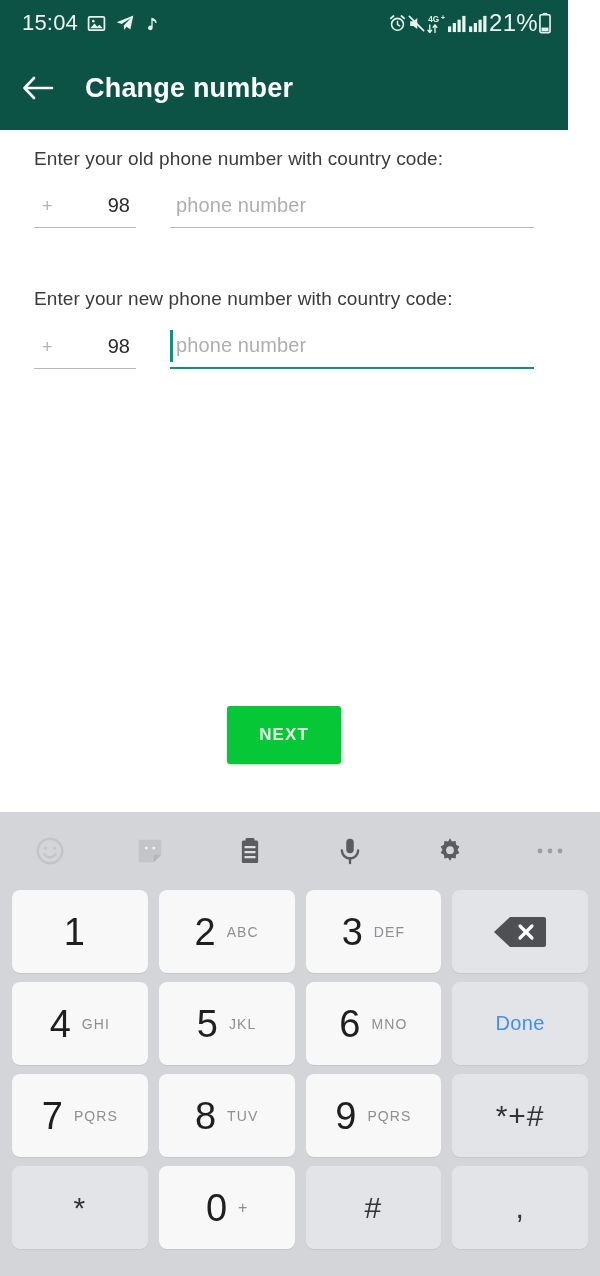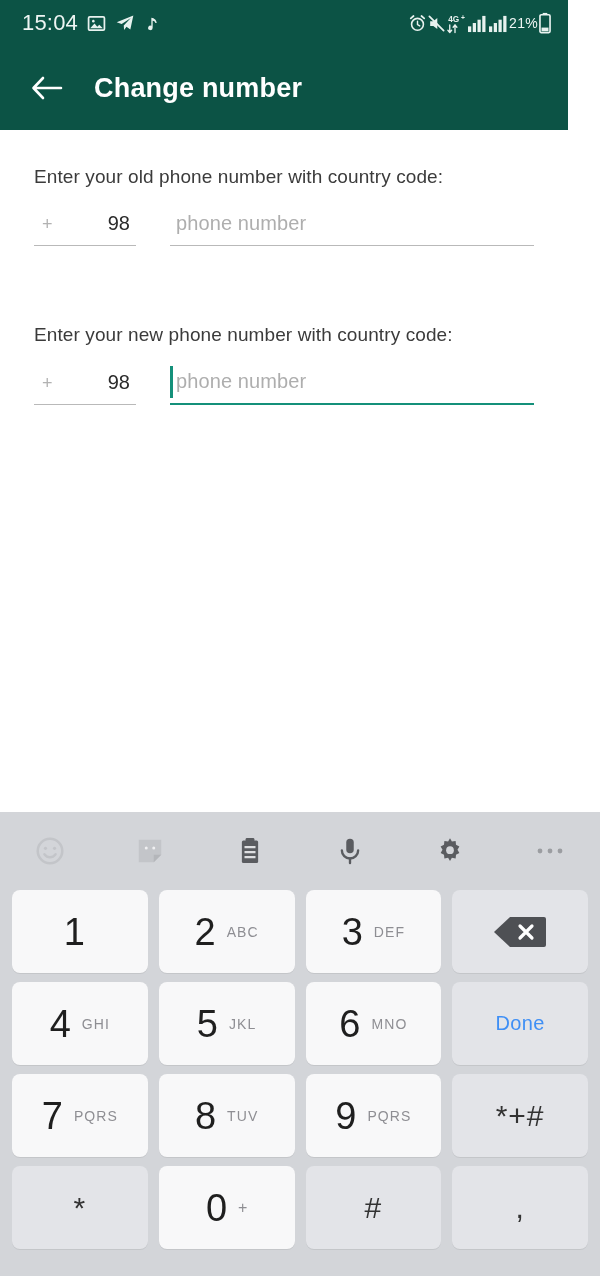--- a/index.html
+++ b/index.html
@@ -15,35 +15,35 @@
   
   .status-bar {
     height:46px; background:#0c5345; color:#e8f2ef;
     display:flex; align-items:center; justify-content:space-between;
     padding:0 16px 0 22px;
   }
   .status-left { display:flex; align-items:center; gap:9px; }
   .status-right { display:flex; align-items:center; }
   .clock { font-size:22px; letter-spacing:.2px; color:#eef5f3; }
   .sb-icon { display:inline-flex; align-items:center; justify-content:center; }
-  .battery-pct { font-size:14px; color:#eef5f3; letter-spacing:.3px; }
+  .battery-pct { font-size:24px; color:#eef5f3; letter-spacing:.3px; }
 
   
   .app-bar {
     height:84px; background:#0c5345;
-    display:flex; align-items:center; gap:26px; padding-left:26px;
+    display:flex; align-items:center; gap:26px; padding-left:17px;
   }
   .back-btn { width:42px; height:42px; display:flex; align-items:center; justify-content:center; cursor:pointer; }
   .app-title { color:#fff; font-size:27px; font-weight:bold; letter-spacing:.2px; }
 
   
   .content { padding:0 34px; background:#fff; height:682px; position:relative; }
   .field-label {
     font-size:19px; color:#3b3b3b; letter-spacing:.1px;
-    padding-top:36px;
+    padding-top:18px;
   }
   .field-row { display:flex; align-items:flex-end; margin-top:24px; }
   .cc-wrap {
     width:102px; display:flex; align-items:baseline; justify-content:space-between;
     border-bottom:1.5px solid #b9b9b9; padding:0 6px 10px 8px;
   }
   .cc-plus { font-size:18px; color:#b2b2b2; }
   .cc-val { font-size:20px; color:#2b2b2b; }
   .pn-wrap {
     flex:1; margin-left:34px; position:relative;
@@ -190,20 +190,23 @@
       <div class="cc-wrap">
         <span class="cc-plus">+</span>
         <span class="cc-val">98</span>
       </div>
       <div class="pn-wrap focused">
         <span class="caret"></span>
         <span class="pn-text">phone number</span>
       </div>
     </div>
 
+    <div class="next-wrap">
+      <button class="next-btn">NEXT</button>
+    </div>
   </div>
 
   <div class="keyboard">
 
     <div class="kb-toolbar">
       <div class="kb-tool">
         <svg width="32" height="32" viewBox="0 0 24 24">
             <circle cx="12" cy="12" r="9.2" fill="none" stroke="#c3c5c9" stroke-width="1.9"></circle>
             <circle cx="8.6" cy="10" r="1.2" fill="#c3c5c9"></circle>
             <circle cx="15.4" cy="10" r="1.2" fill="#c3c5c9"></circle>

